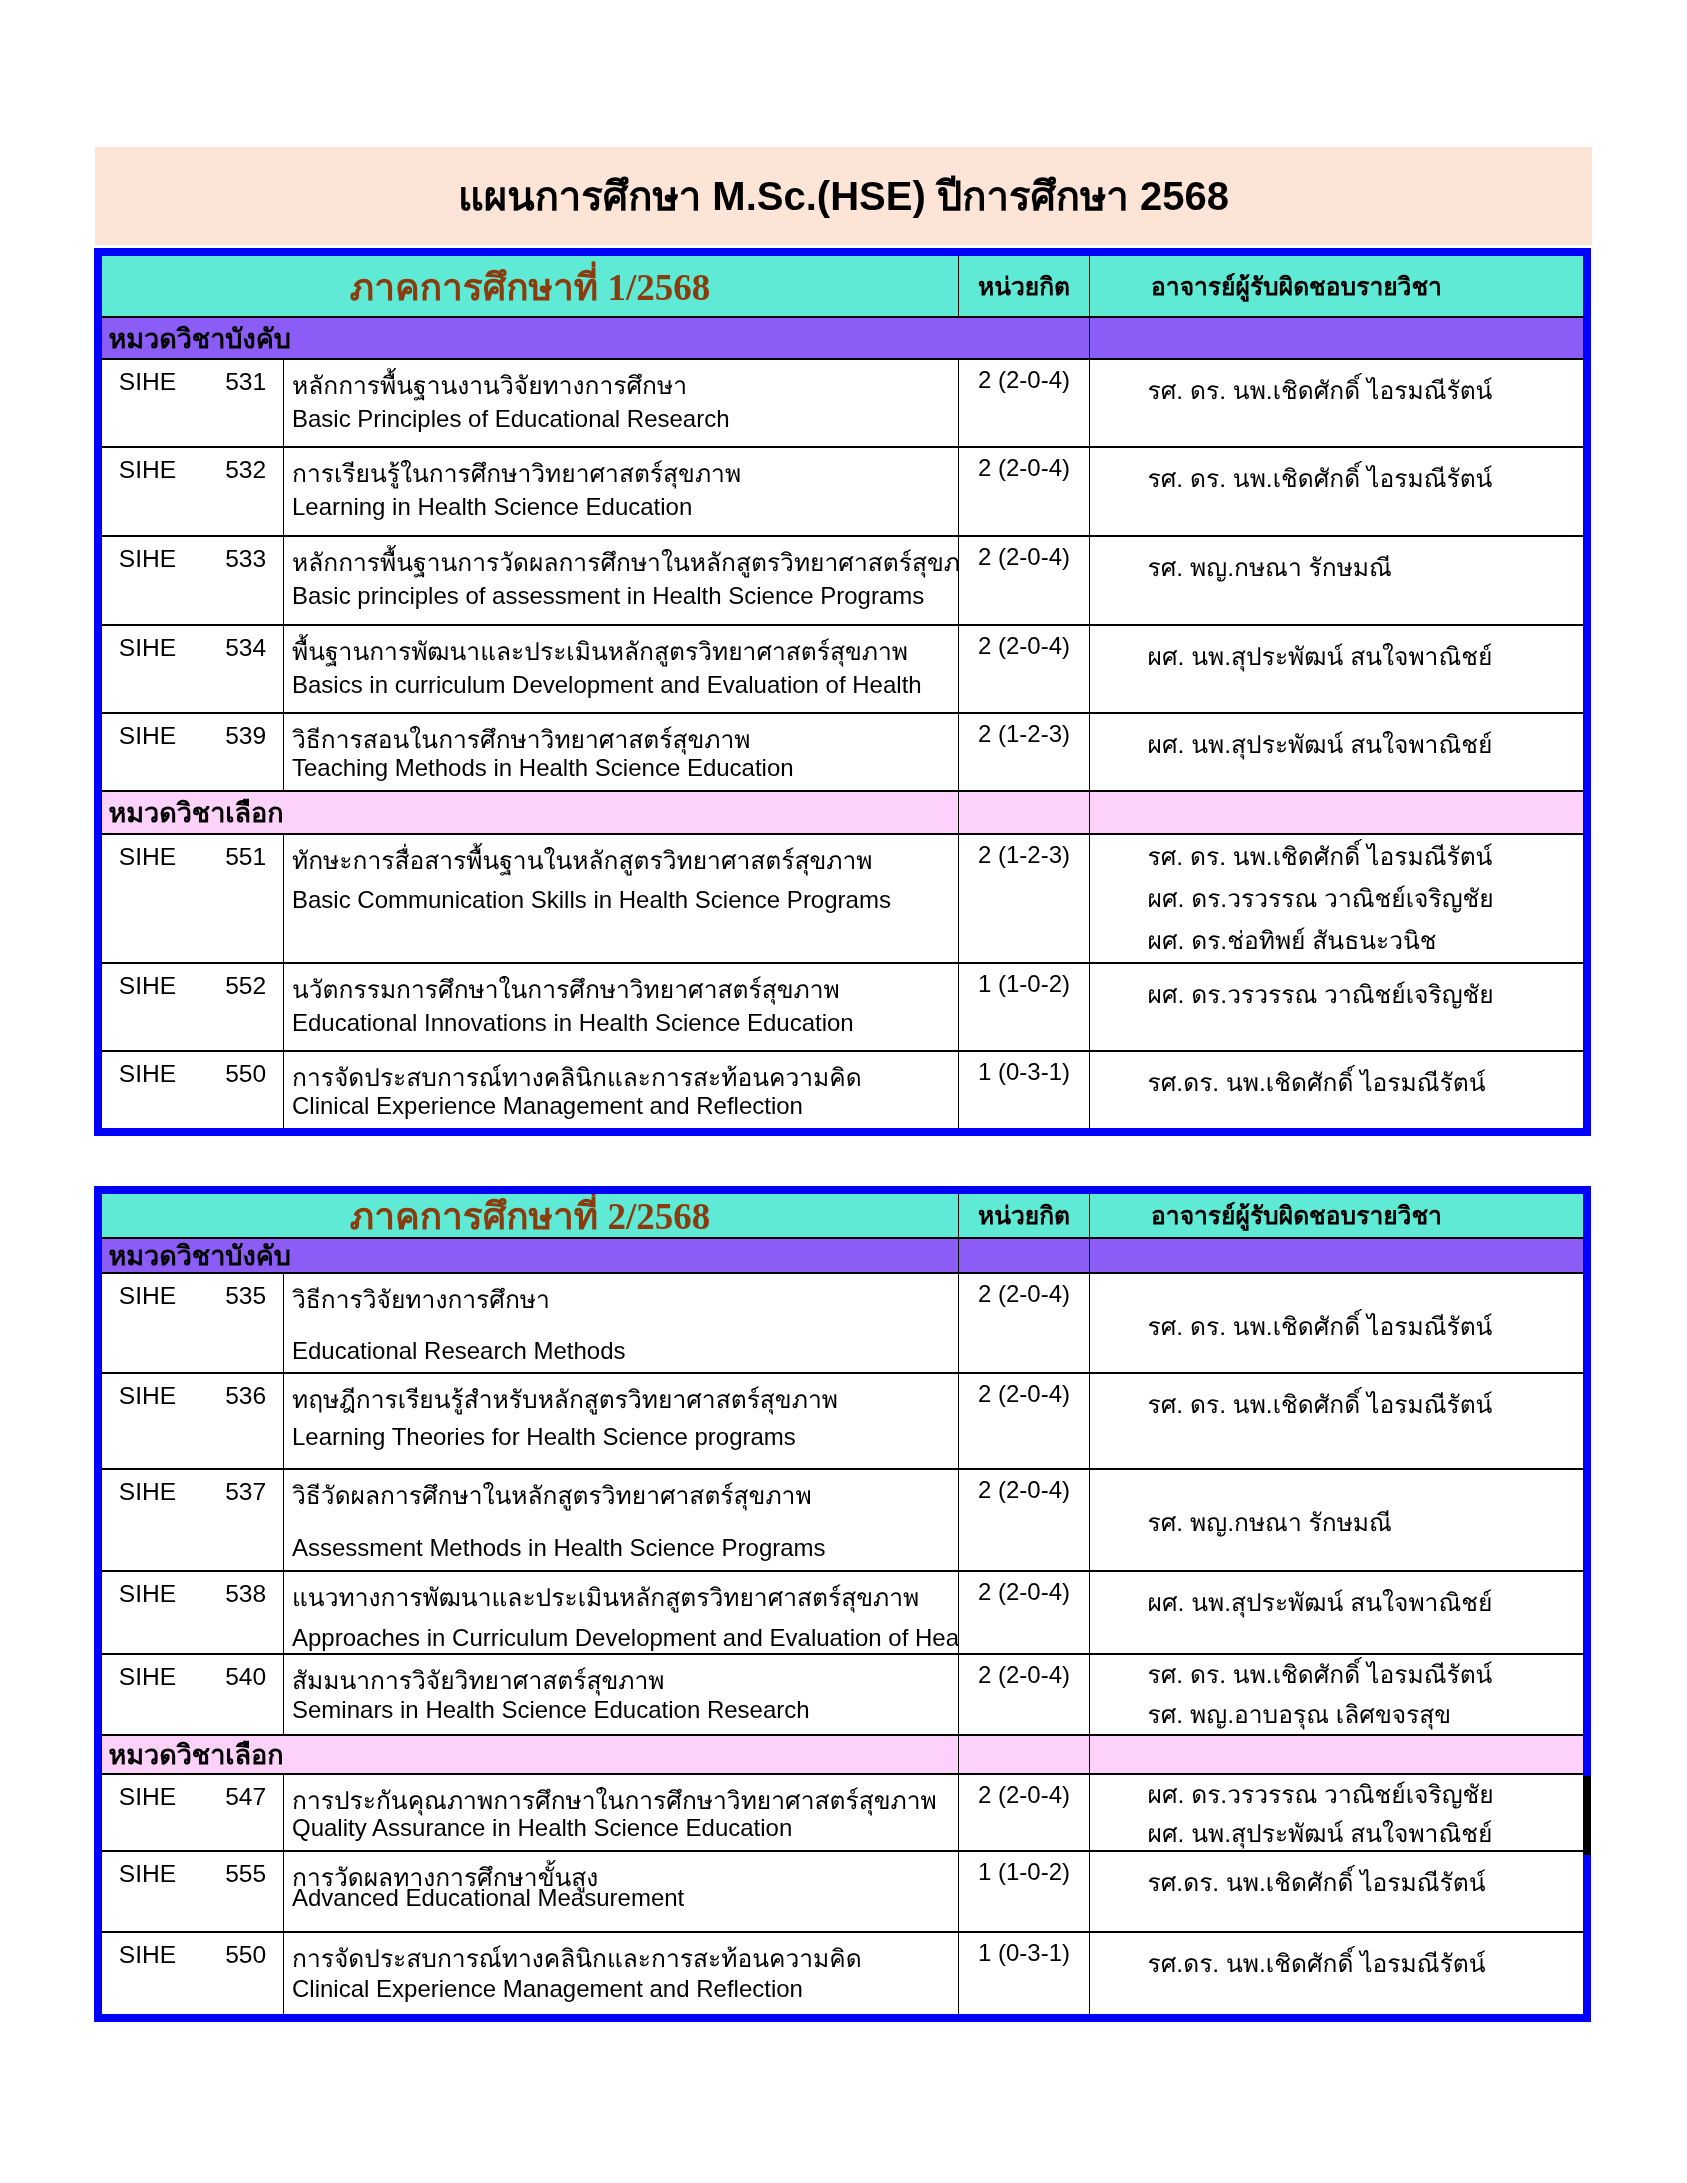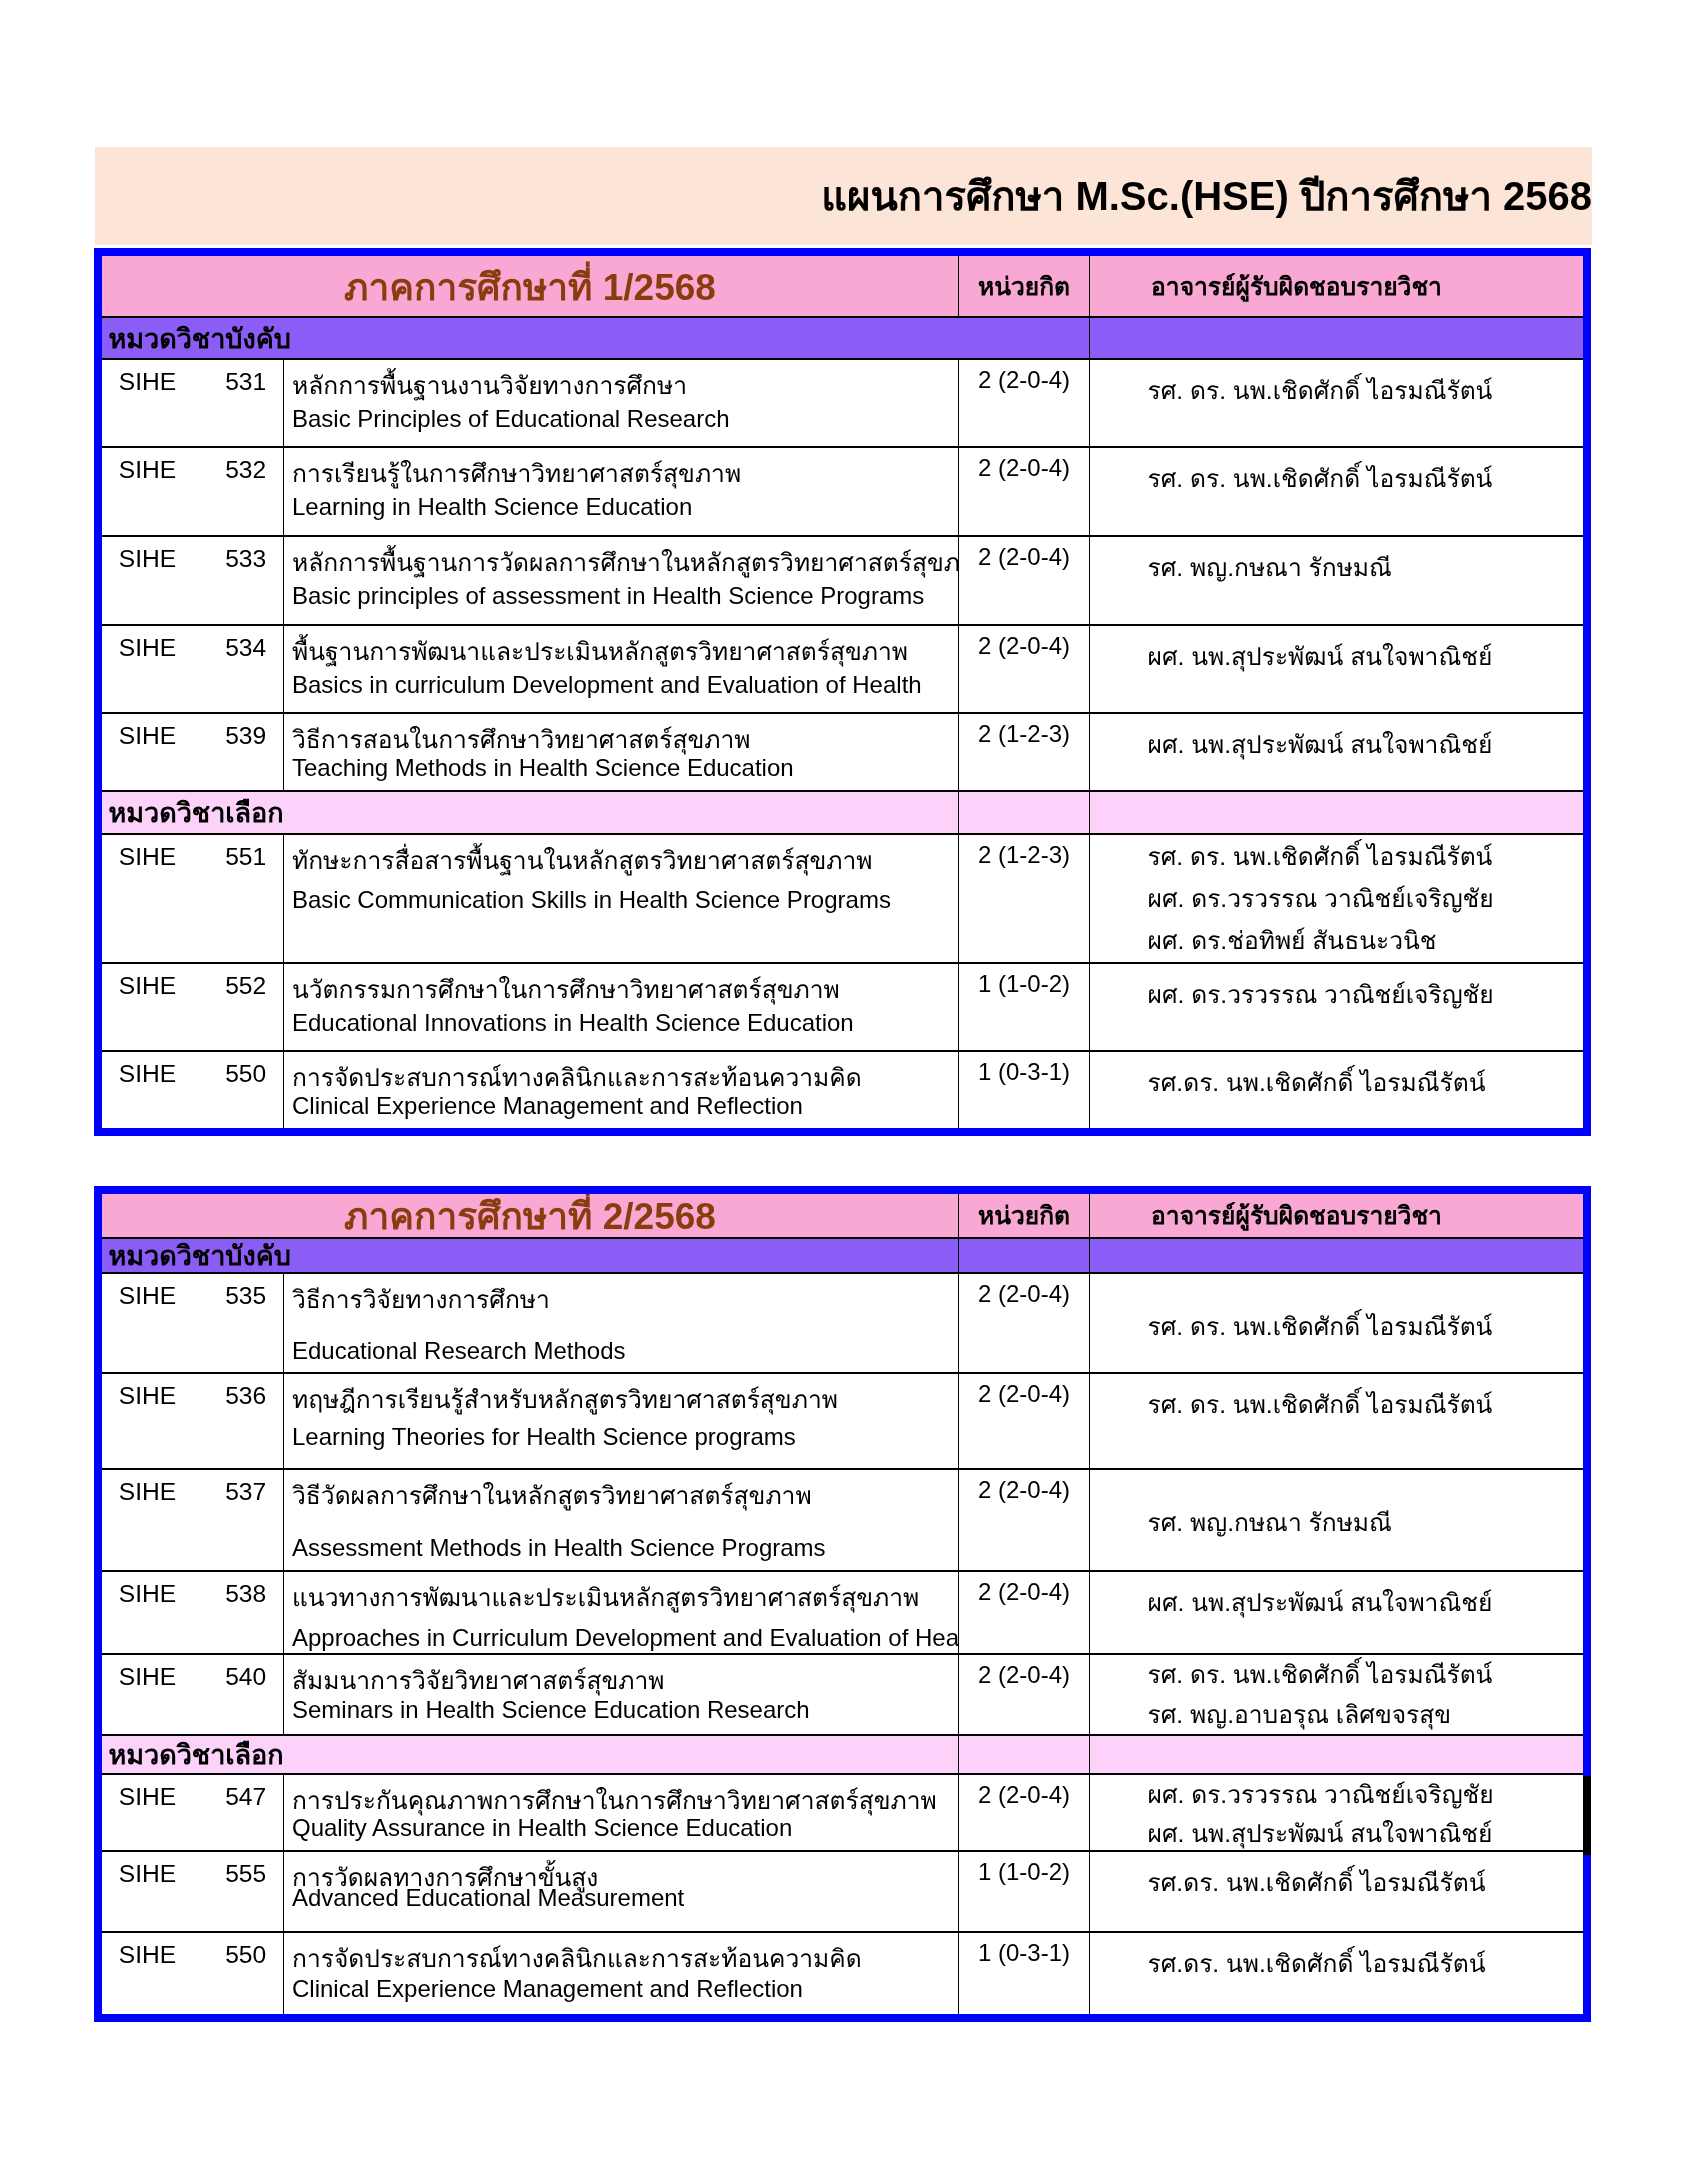--- a/index.html
+++ b/index.html
@@ -4,42 +4,42 @@
 <style>
   html,body{margin:0;padding:0;background:#ffffff;}
   body{
     width:1687px;height:2183px;position:relative;
     font-family:"Liberation Sans","DejaVu Sans",sans-serif;
     color:#000;
   }
   
   .banner{
     position:absolute;left:95px;top:147px;width:1497px;height:98px;
-    background:#fce4d6;display:flex;align-items:center;justify-content:flex-end;
+    background:#fce4d6;display:flex;align-items:center;justify-content:center;
   }
   .banner .title{font-size:40px;font-weight:bold;letter-spacing:0px;}
   
   .sched{
     position:absolute;left:94px;width:1497px;
     border:8px solid #0000ff;background:#fff;box-sizing:border-box;
   }
   .t1{top:248px;}
   .t2{top:1186px;}
   .trow{display:flex;width:1481px;position:relative;}
   .trow + .trow{border-top:2.4px solid #000;}
   .cell{box-sizing:border-box;overflow:hidden;}
   .cell + .cell{border-left:1.6px solid #000;}
   .c1{width:181px;}
   .c2{width:675px;}
   .c3{width:131px;}
   .c4{width:414px;}
   .span2{width:856px;}
   .span3{width:987px;}
   
-  .hdr{background:#f9a8d4;}
+  .hdr{background:#5eead4;font-family:Liberation Serif, serif;}
   .hdr .sem-title{
     display:flex;align-items:center;justify-content:center;
     color:#8b3c0e;font-size:37px;font-weight:bold;
   }
   .hdr .colhead{
     display:flex;align-items:center;justify-content:center;
     font-size:24.6px;font-weight:bold;text-align:center;
   }
   
   .sec-req{background:#8b5cf6;}

